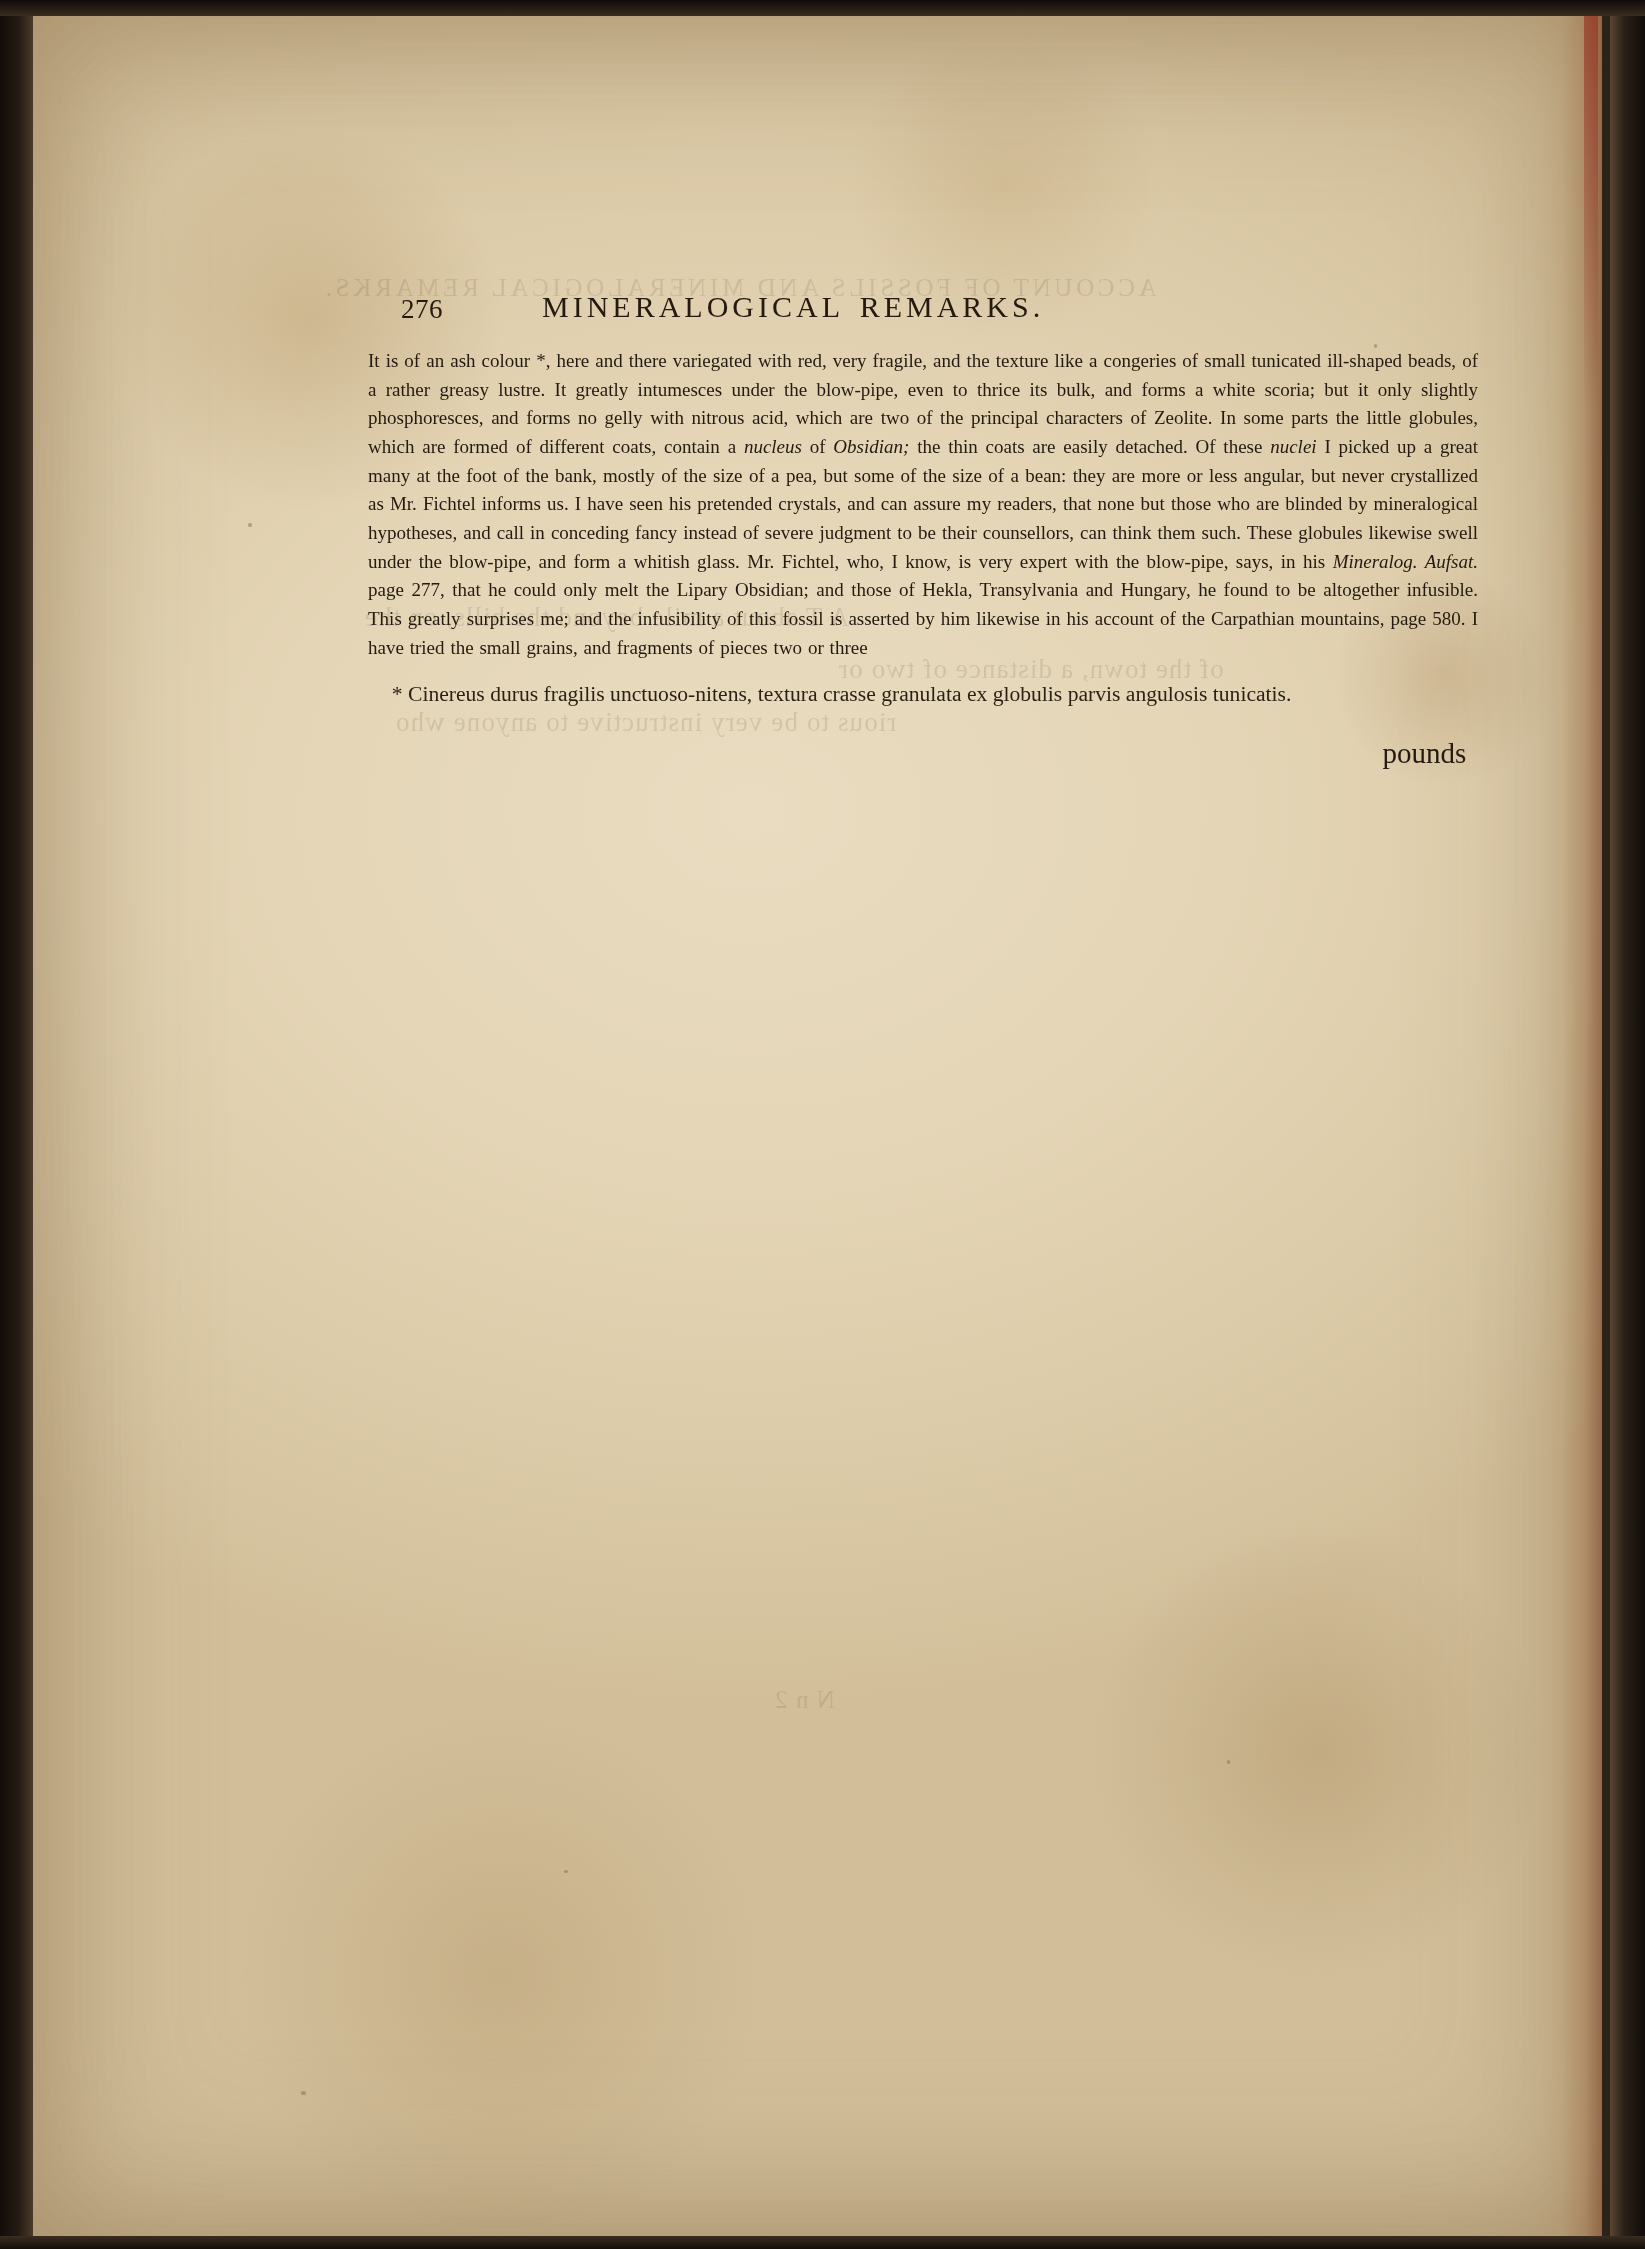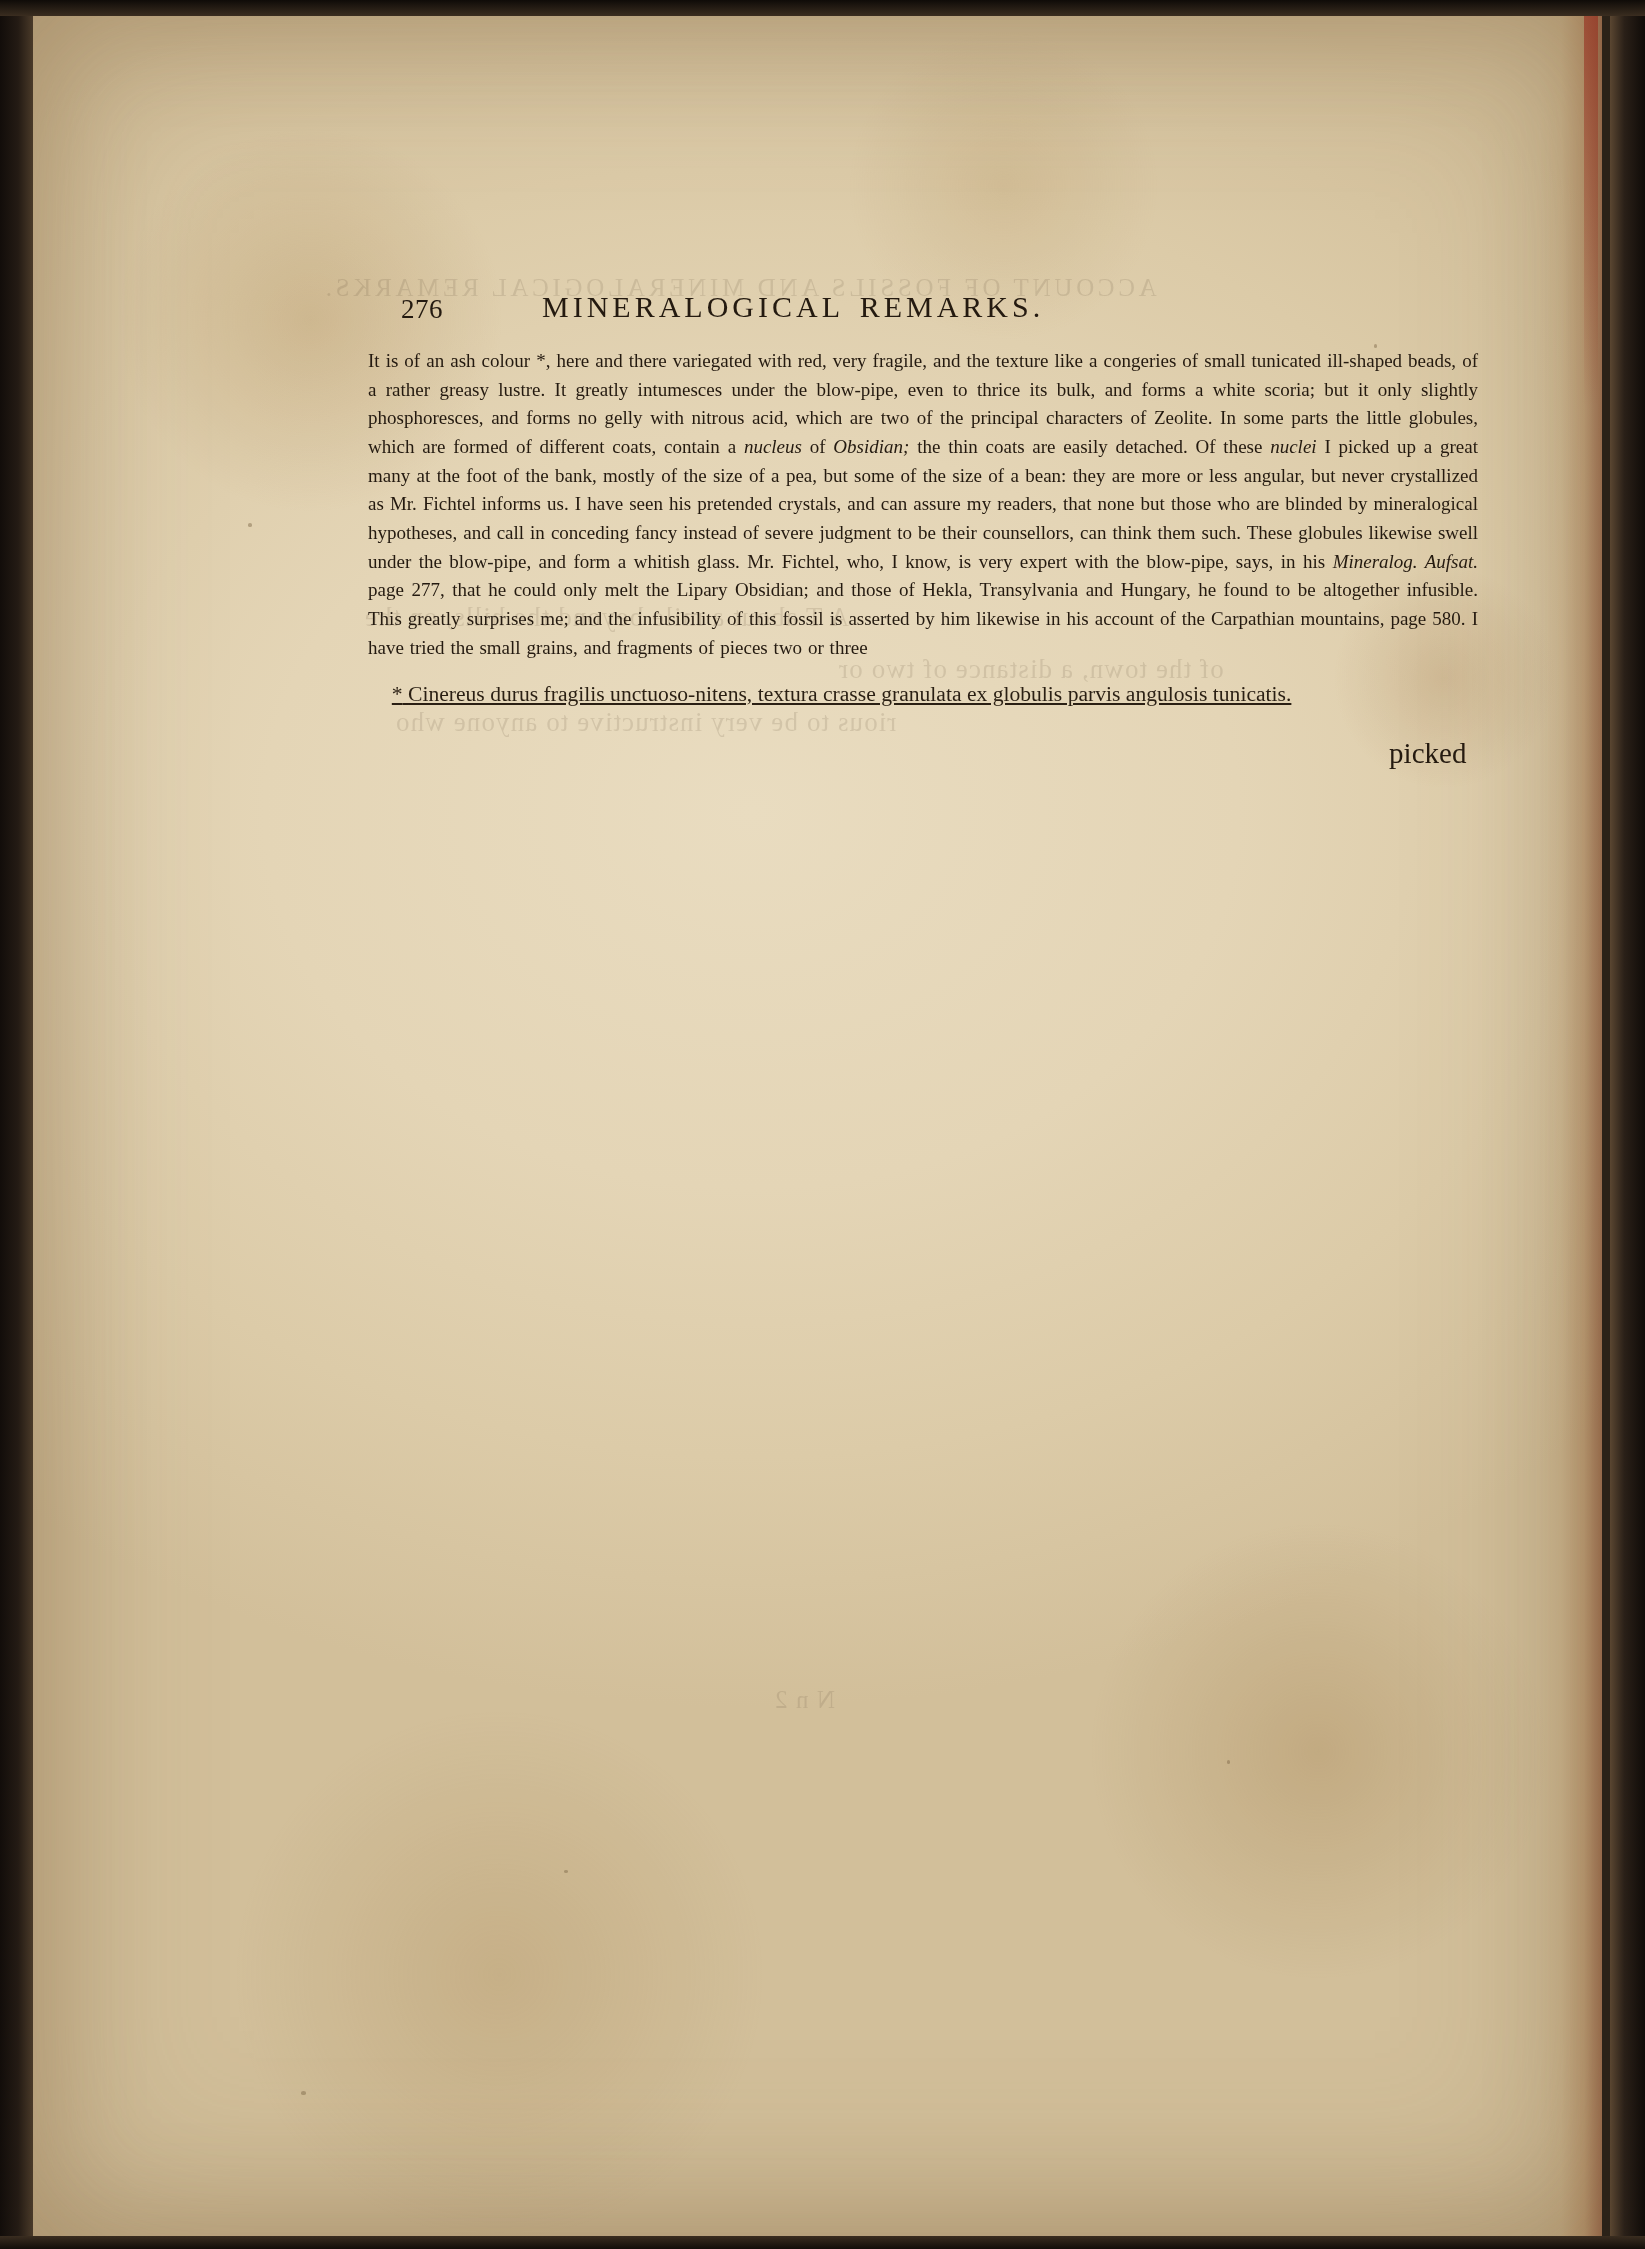--- a/index.html
+++ b/index.html
@@ -155,21 +155,21 @@
   .body-text p { margin: 0; }
   .it { font-style: italic; }
 
   .footnote {
     margin-top: 16px;
     font-size: 21.6px;
     line-height: 1.46;
     color: #2a1f13;
     text-align: justify;
   }
-  .footnote p { margin: 0; text-decoration: underline; }
+  .footnote p { margin: 0; }
   .fn-indent { padding-left: 27px; text-indent: -3.2px; }
   .fn-second { margin-top: 10.5px; padding-left: 24px; }
 
   .catchword {
     margin-top: 27px;
     text-align: right;
     font-size: 29px;
     color: #241a10;
     padding-right: 11.6px;
   }
@@ -215,21 +215,21 @@
         <p><span>It is of an ash colour *, here and there variegated with red, very fragile, and the texture like a congeries of small tunicated ill-shaped beads, of a rather greasy lustre. It greatly intumesces under the blow-pipe, even to thrice its bulk, and forms a white scoria; but it only slightly phosphoresces, and forms no gelly with nitrous acid, which are two of the principal characters of Zeolite. In some parts the little globules, which are formed of different coats, contain a </span><span class="it">nucleus</span><span> of </span><span class="it">Obsidian;</span><span> the thin coats are easily detached. Of these </span><span class="it">nuclei</span><span> I picked up a great many at the foot of the bank, mostly of the size of a pea, but some of the size of a bean: they are more or less angular, but never crystallized as Mr. Fichtel informs us. I have seen his pretended crystals, and can assure my readers, that none but those who are blinded by mineralogical hypotheses, and call in conceding fancy instead of severe judgment to be their counsellors, can think them such. These globules likewise swell under the blow-pipe, and form a whitish glass. Mr. Fichtel, who, I know, is very expert with the blow-pipe, says, in his </span><span class="it">Mineralog. Aufsat.</span><span> page 277, that he could only melt the Lipary Obsidian; and those of Hekla, Transylvania and Hungary, he found to be altogether infusible. This greatly surprises me; and the infusibility of this fossil is asserted by him likewise in his account of the Carpathian mountains, page 580. I have tried the small grains, and fragments of pieces two or three</span></p>
       </div>
 
       <div class="footnote">
         <p class="fn-indent">
           <span>*</span>
           <span>Cinereus durus fragilis unctuoso-nitens, textura crasse granulata ex globulis parvis angulosis tunicatis.</span>
         </p>
       </div>
 
-      <div class="catchword">picked</div>
+      <div class="catchword">pounds</div>
 
     </div>
 
     <div class="vignette"></div>
     <div class="fore-edge"></div>
     <div class="fore-edge-red"></div>
   </div>
 
   <div class="gutter-left"></div>
   <div class="gutter-right"></div>

